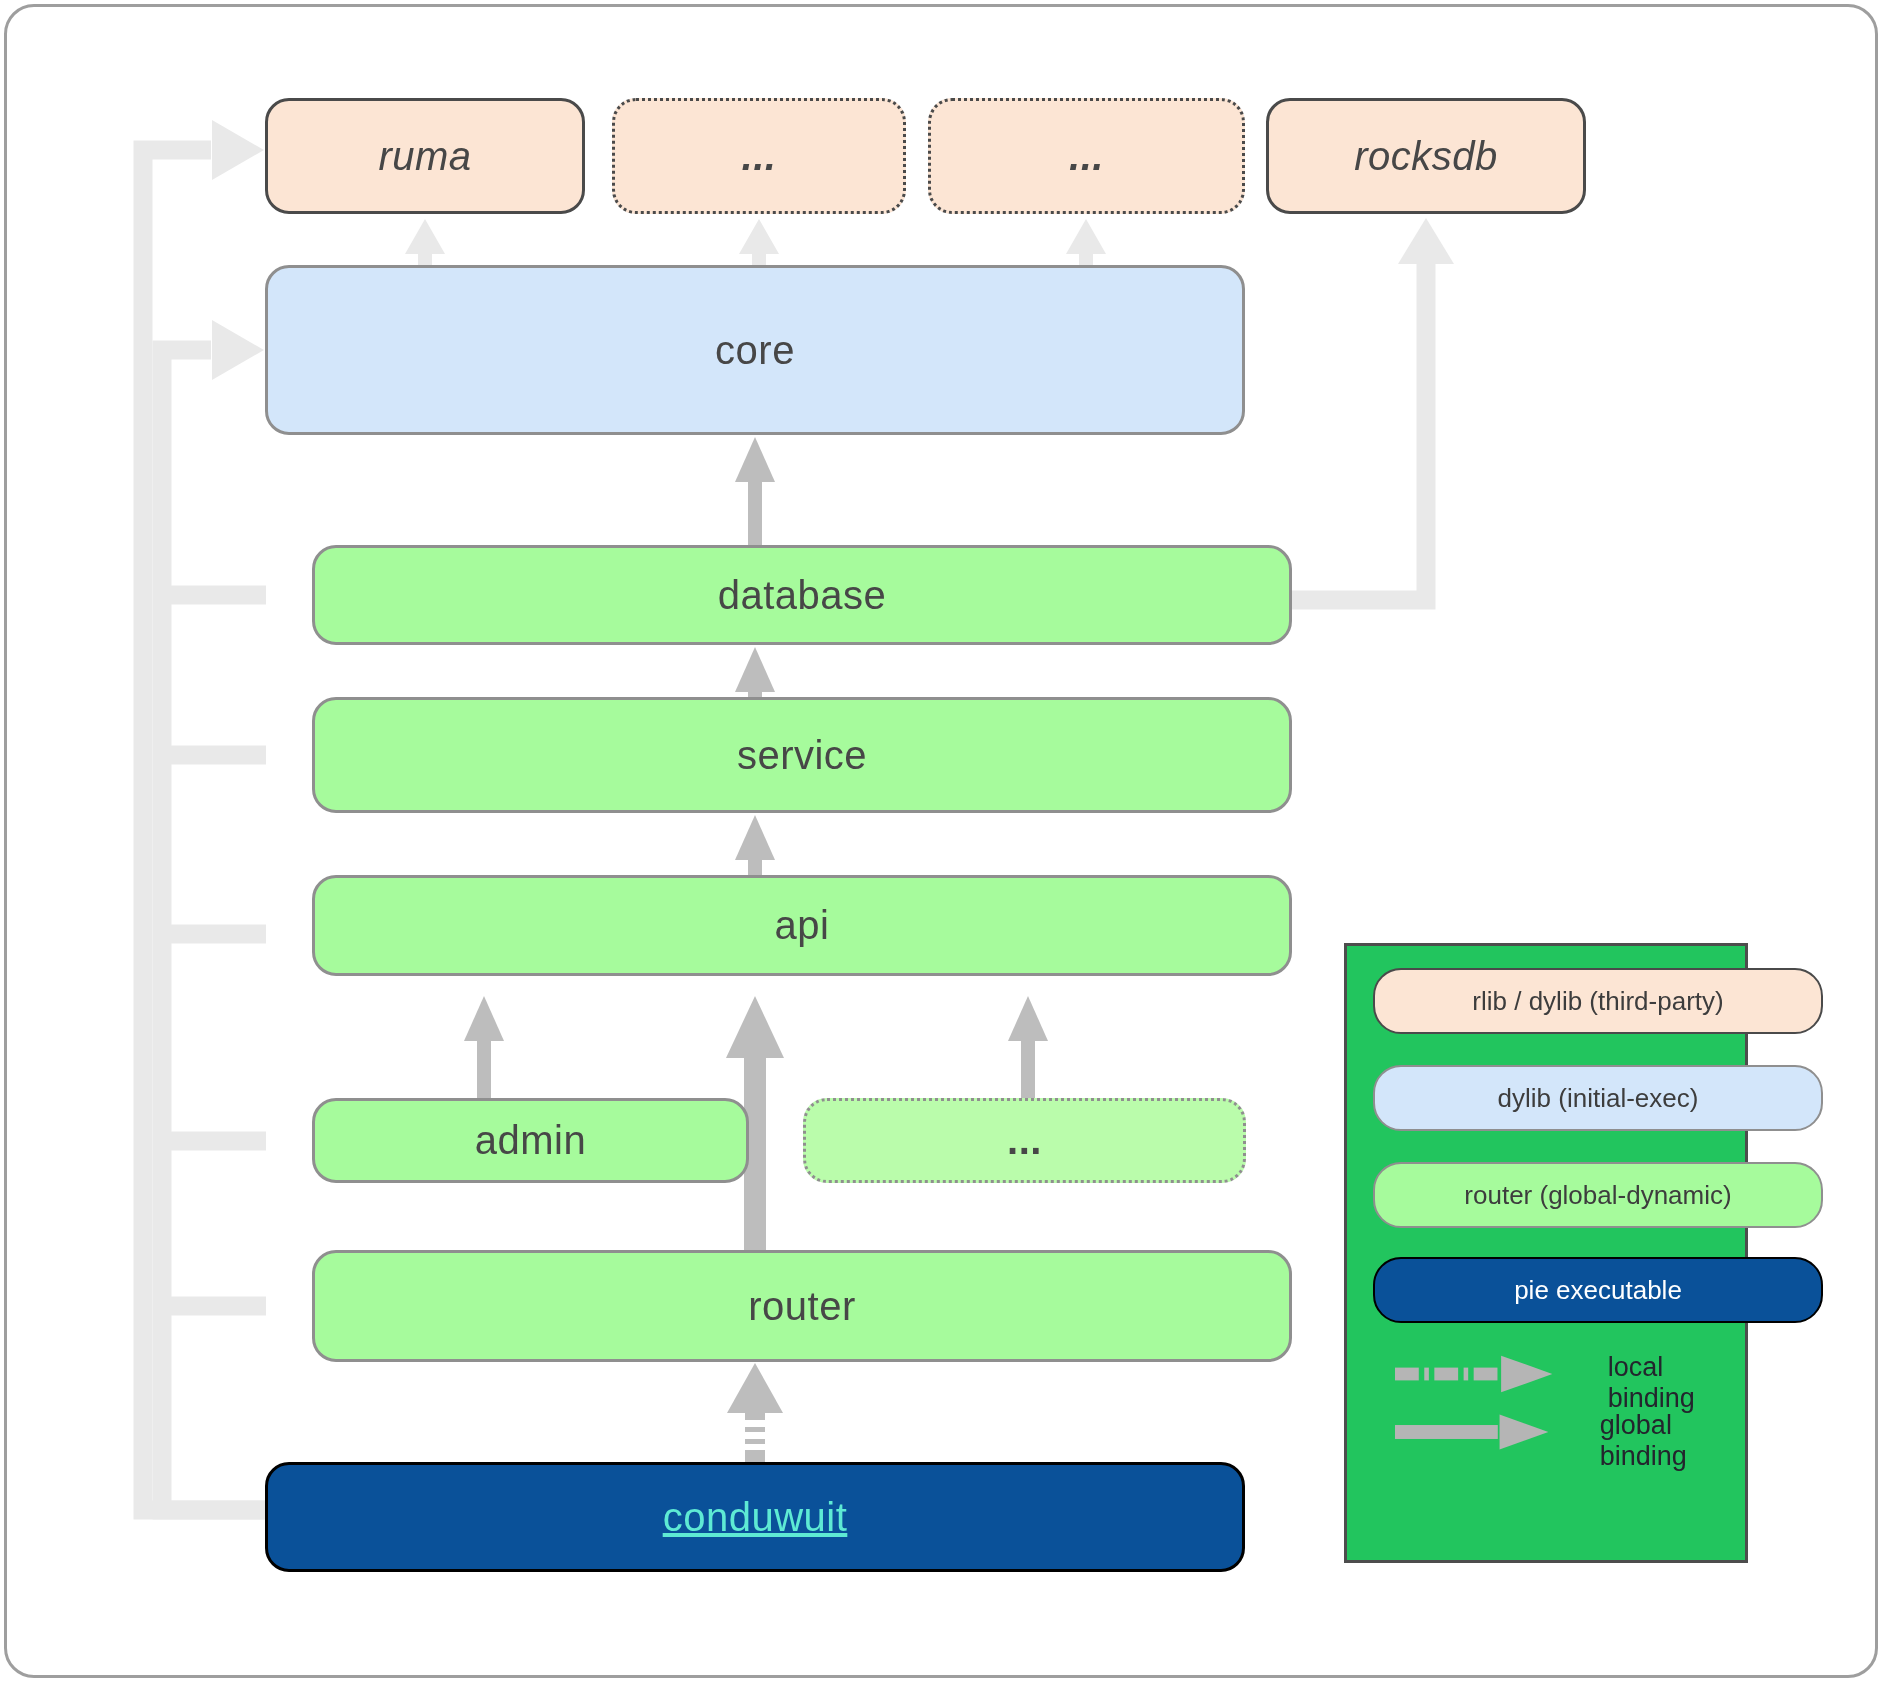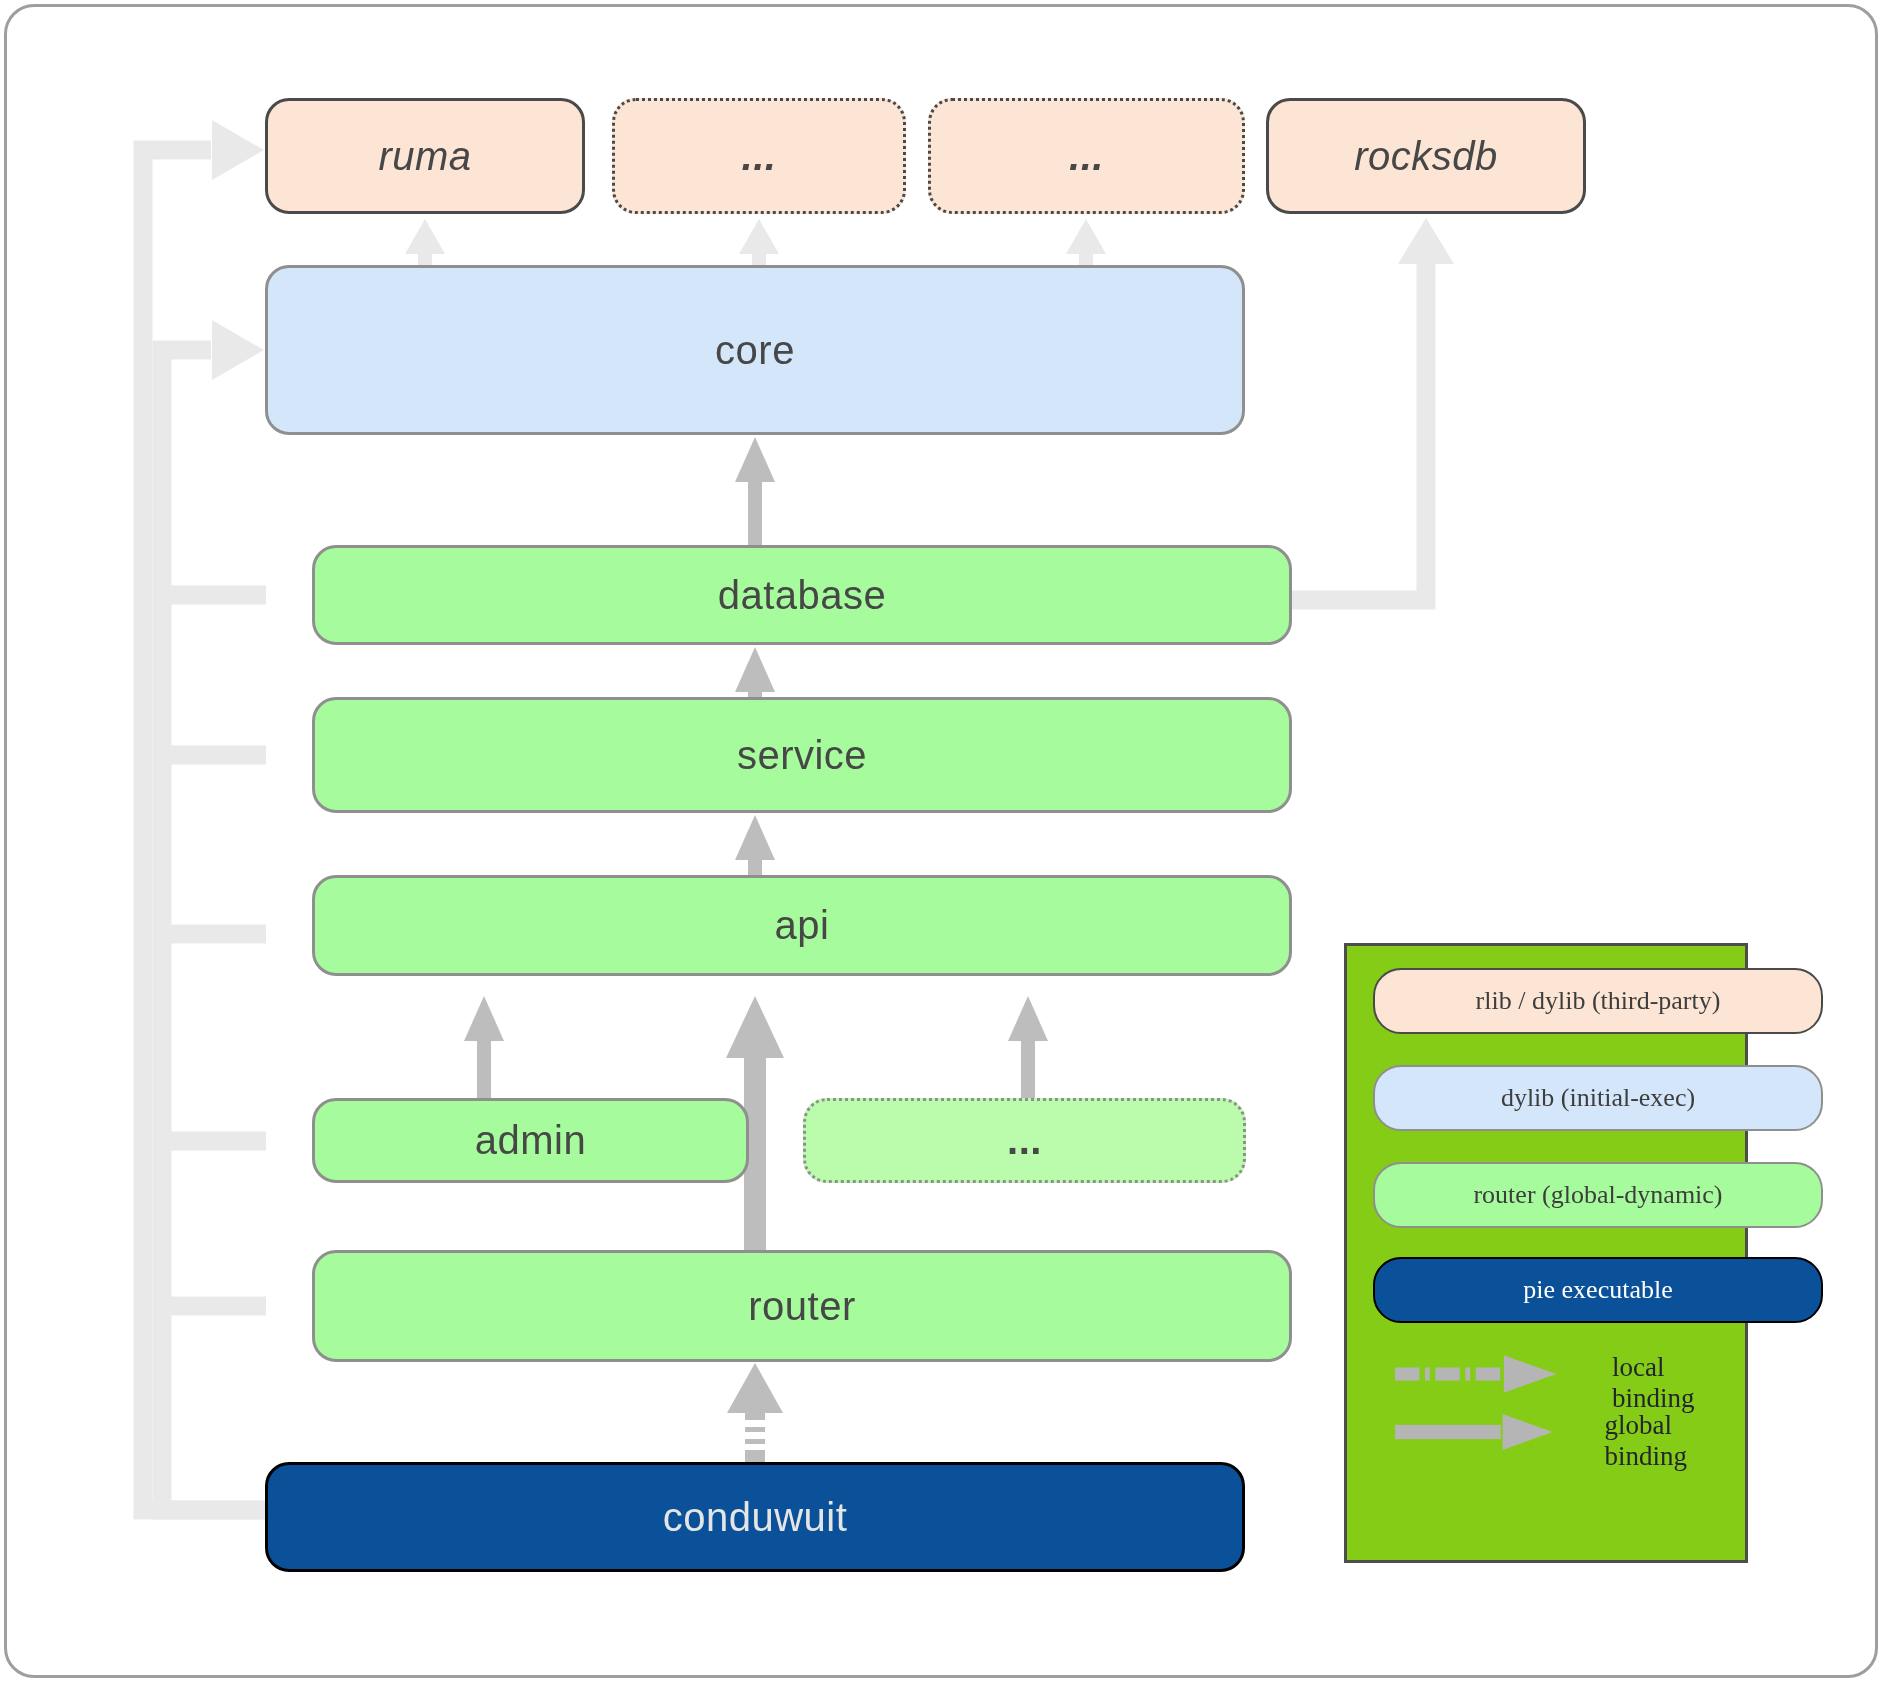--- a/index.html
+++ b/index.html
@@ -38,31 +38,30 @@
     border-radius: 24px;
     font-size: 40px;
     color: #474747;
     letter-spacing: 0.5px;
   }
   .peach       { background: #fce5d4; border: 3px solid #4a4a4a; font-style: italic; }
   .peach.dots  { border-style: dotted; }
   .blue        { background: #d3e6fa; border: 3px solid #8f8f8f; }
   .green       { background: #a6fb9c; border: 3px solid #8f8f8f; margin-left: 47px; }
   .green-muted { background: #bafcab; border: 3px dotted #8f8f8f; }
-  .navy        { background: #0a5199; border: 3px solid #000000; color: #e5e5e5; }
+  .navy        { background: #0a5199; border: 3px solid #000000; color: #5eead4; text-decoration: underline; }
   .ell { font-weight: 700; }
 
   .legend {
     position: absolute;
     left: 1344px; top: 943px;
     width: 404px; height: 620px;
     box-sizing: border-box;
-    background: #84cc16;
+    background: #22c55e;
     border: 3px solid #4d4d4d;
-    font-family: Liberation Serif, serif;
   }
   .legend-item {
     position: absolute;
     left: 26px;
     width: 450px; height: 66px;
     box-sizing: border-box;
     border-radius: 28px;
     display: flex;
     align-items: center;
     justify-content: center;

